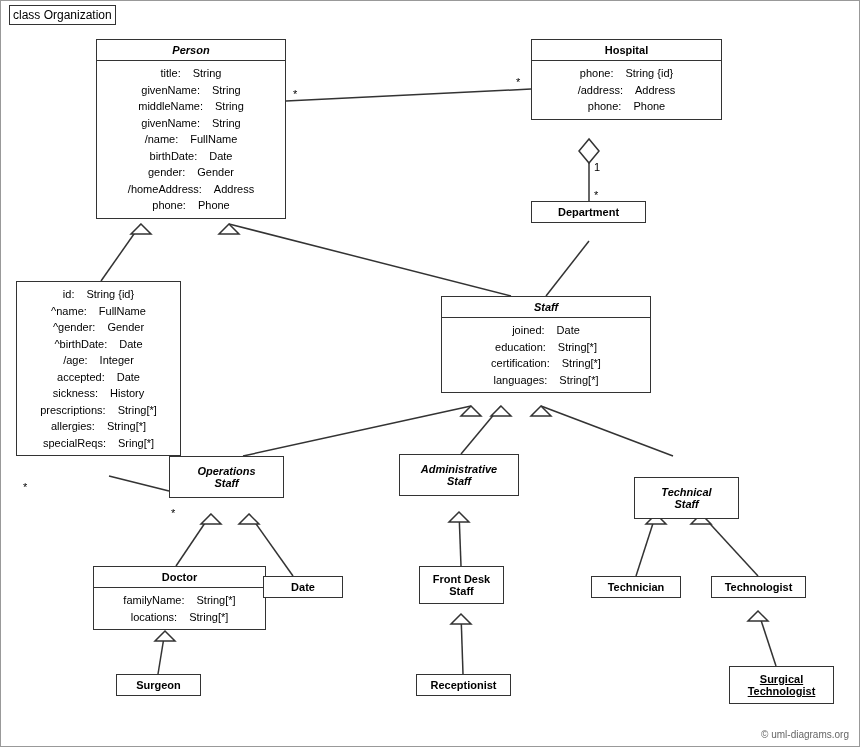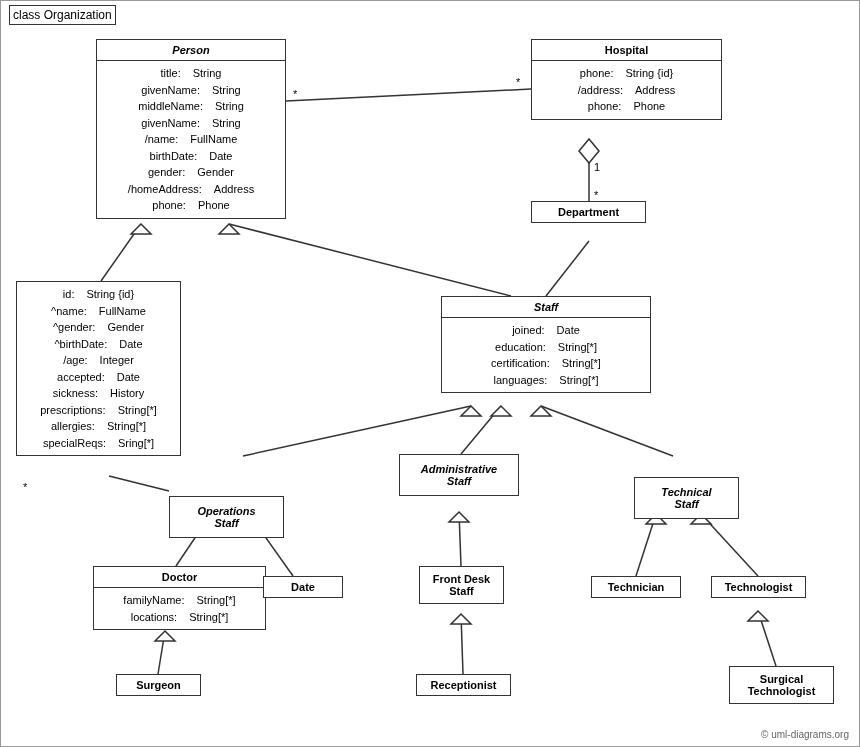--- a/index.html
+++ b/index.html
@@ -261,21 +261,21 @@
           <span class="attr">certification:</span>
           <span class="type">String[*]</span>
         </div>
       <div class="box-row">
           <span class="attr">languages:</span>
           <span class="type">String[*]</span>
         </div>
     </div>
   </div>
 
-  <div class="uml-box" style="left:168px;top:455px;width:115px;text-align:center;margin-top:40px;">
+  <div class="uml-box" style="left:168px;top:455px;width:115px;text-align:center;">
     <div class="box-title" style="border-bottom:none;padding:8px;">Operations<br>Staff</div>
   </div>
 
   <div class="uml-box" style="left:398px;top:453px;width:120px;text-align:center;">
     <div class="box-title" style="border-bottom:none;padding:8px;">Administrative<br>Staff</div>
   </div>
 
   <div class="uml-box" style="left:633px;top:476px;width:105px;text-align:center;">
     <div class="box-title" style="border-bottom:none;padding:8px;">Technical<br>Staff</div>
   </div>
@@ -312,17 +312,17 @@
 
   <div class="uml-box" style="left:115px;top:673px;width:85px;">
     <div class="box-title normal" style="border-bottom:none;">Surgeon</div>
   </div>
 
   <div class="uml-box" style="left:415px;top:673px;width:95px;">
     <div class="box-title normal" style="border-bottom:none;">Receptionist</div>
   </div>
 
   <div class="uml-box" style="left:728px;top:665px;width:105px;text-align:center;">
-    <div class="box-title normal" style="border-bottom:none;padding:6px;">Surgical<br>Technologist</div>
+    <div class="box-title normal" style="border-bottom:none;padding:6px;text-decoration:underline;">Surgical<br>Technologist</div>
   </div>
 
   <div class="copyright">© uml-diagrams.org</div>
 </div>
 
 </body></html>

